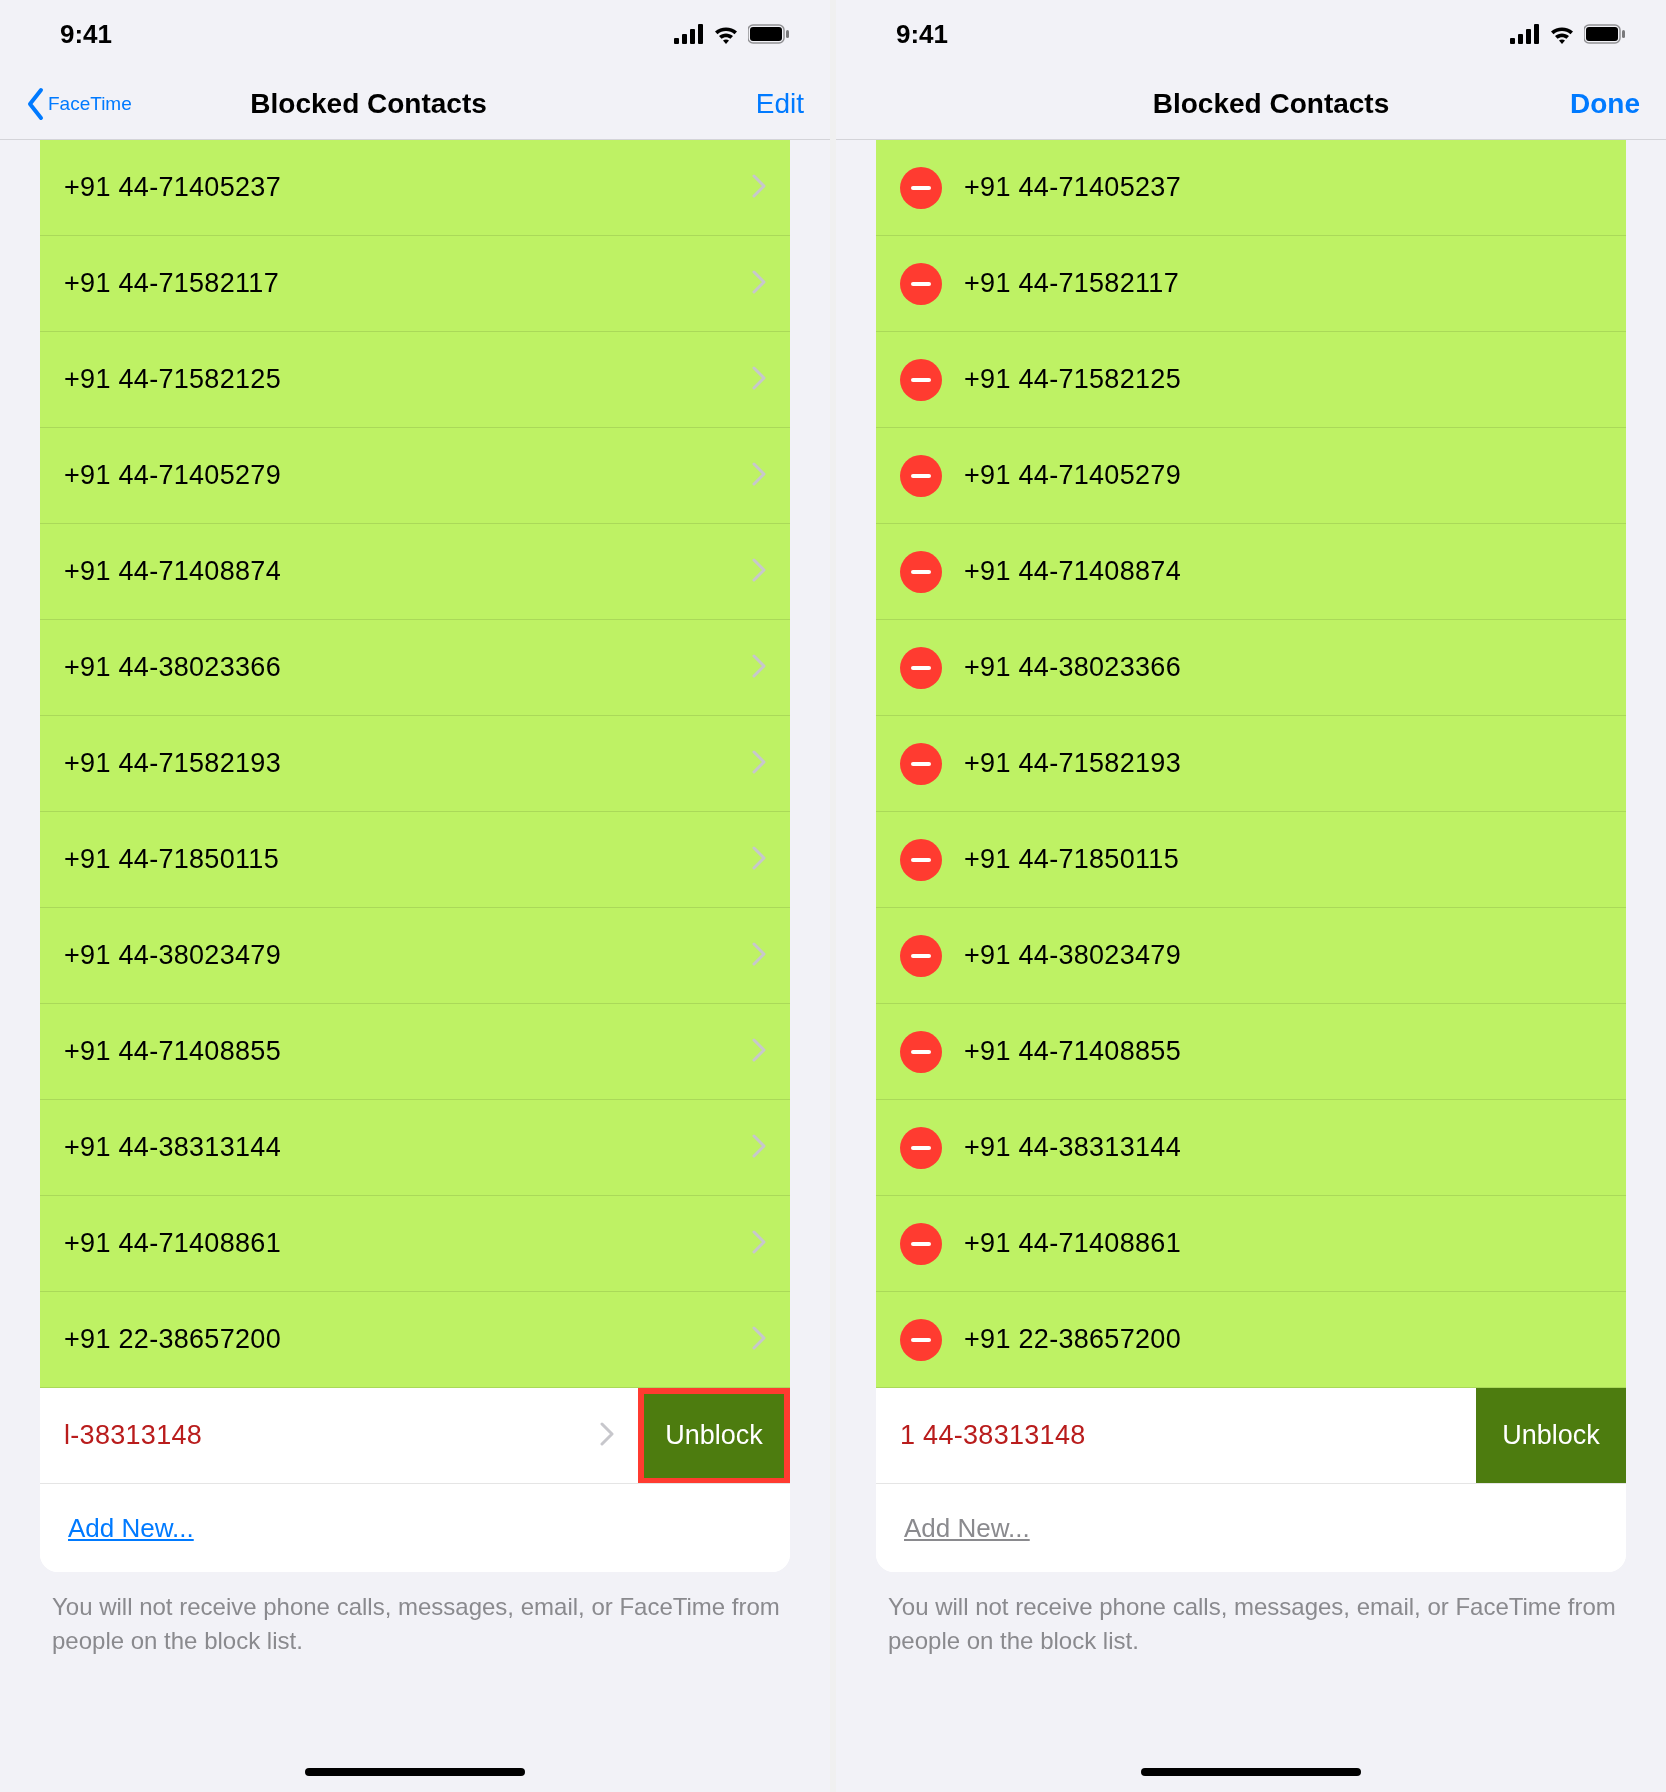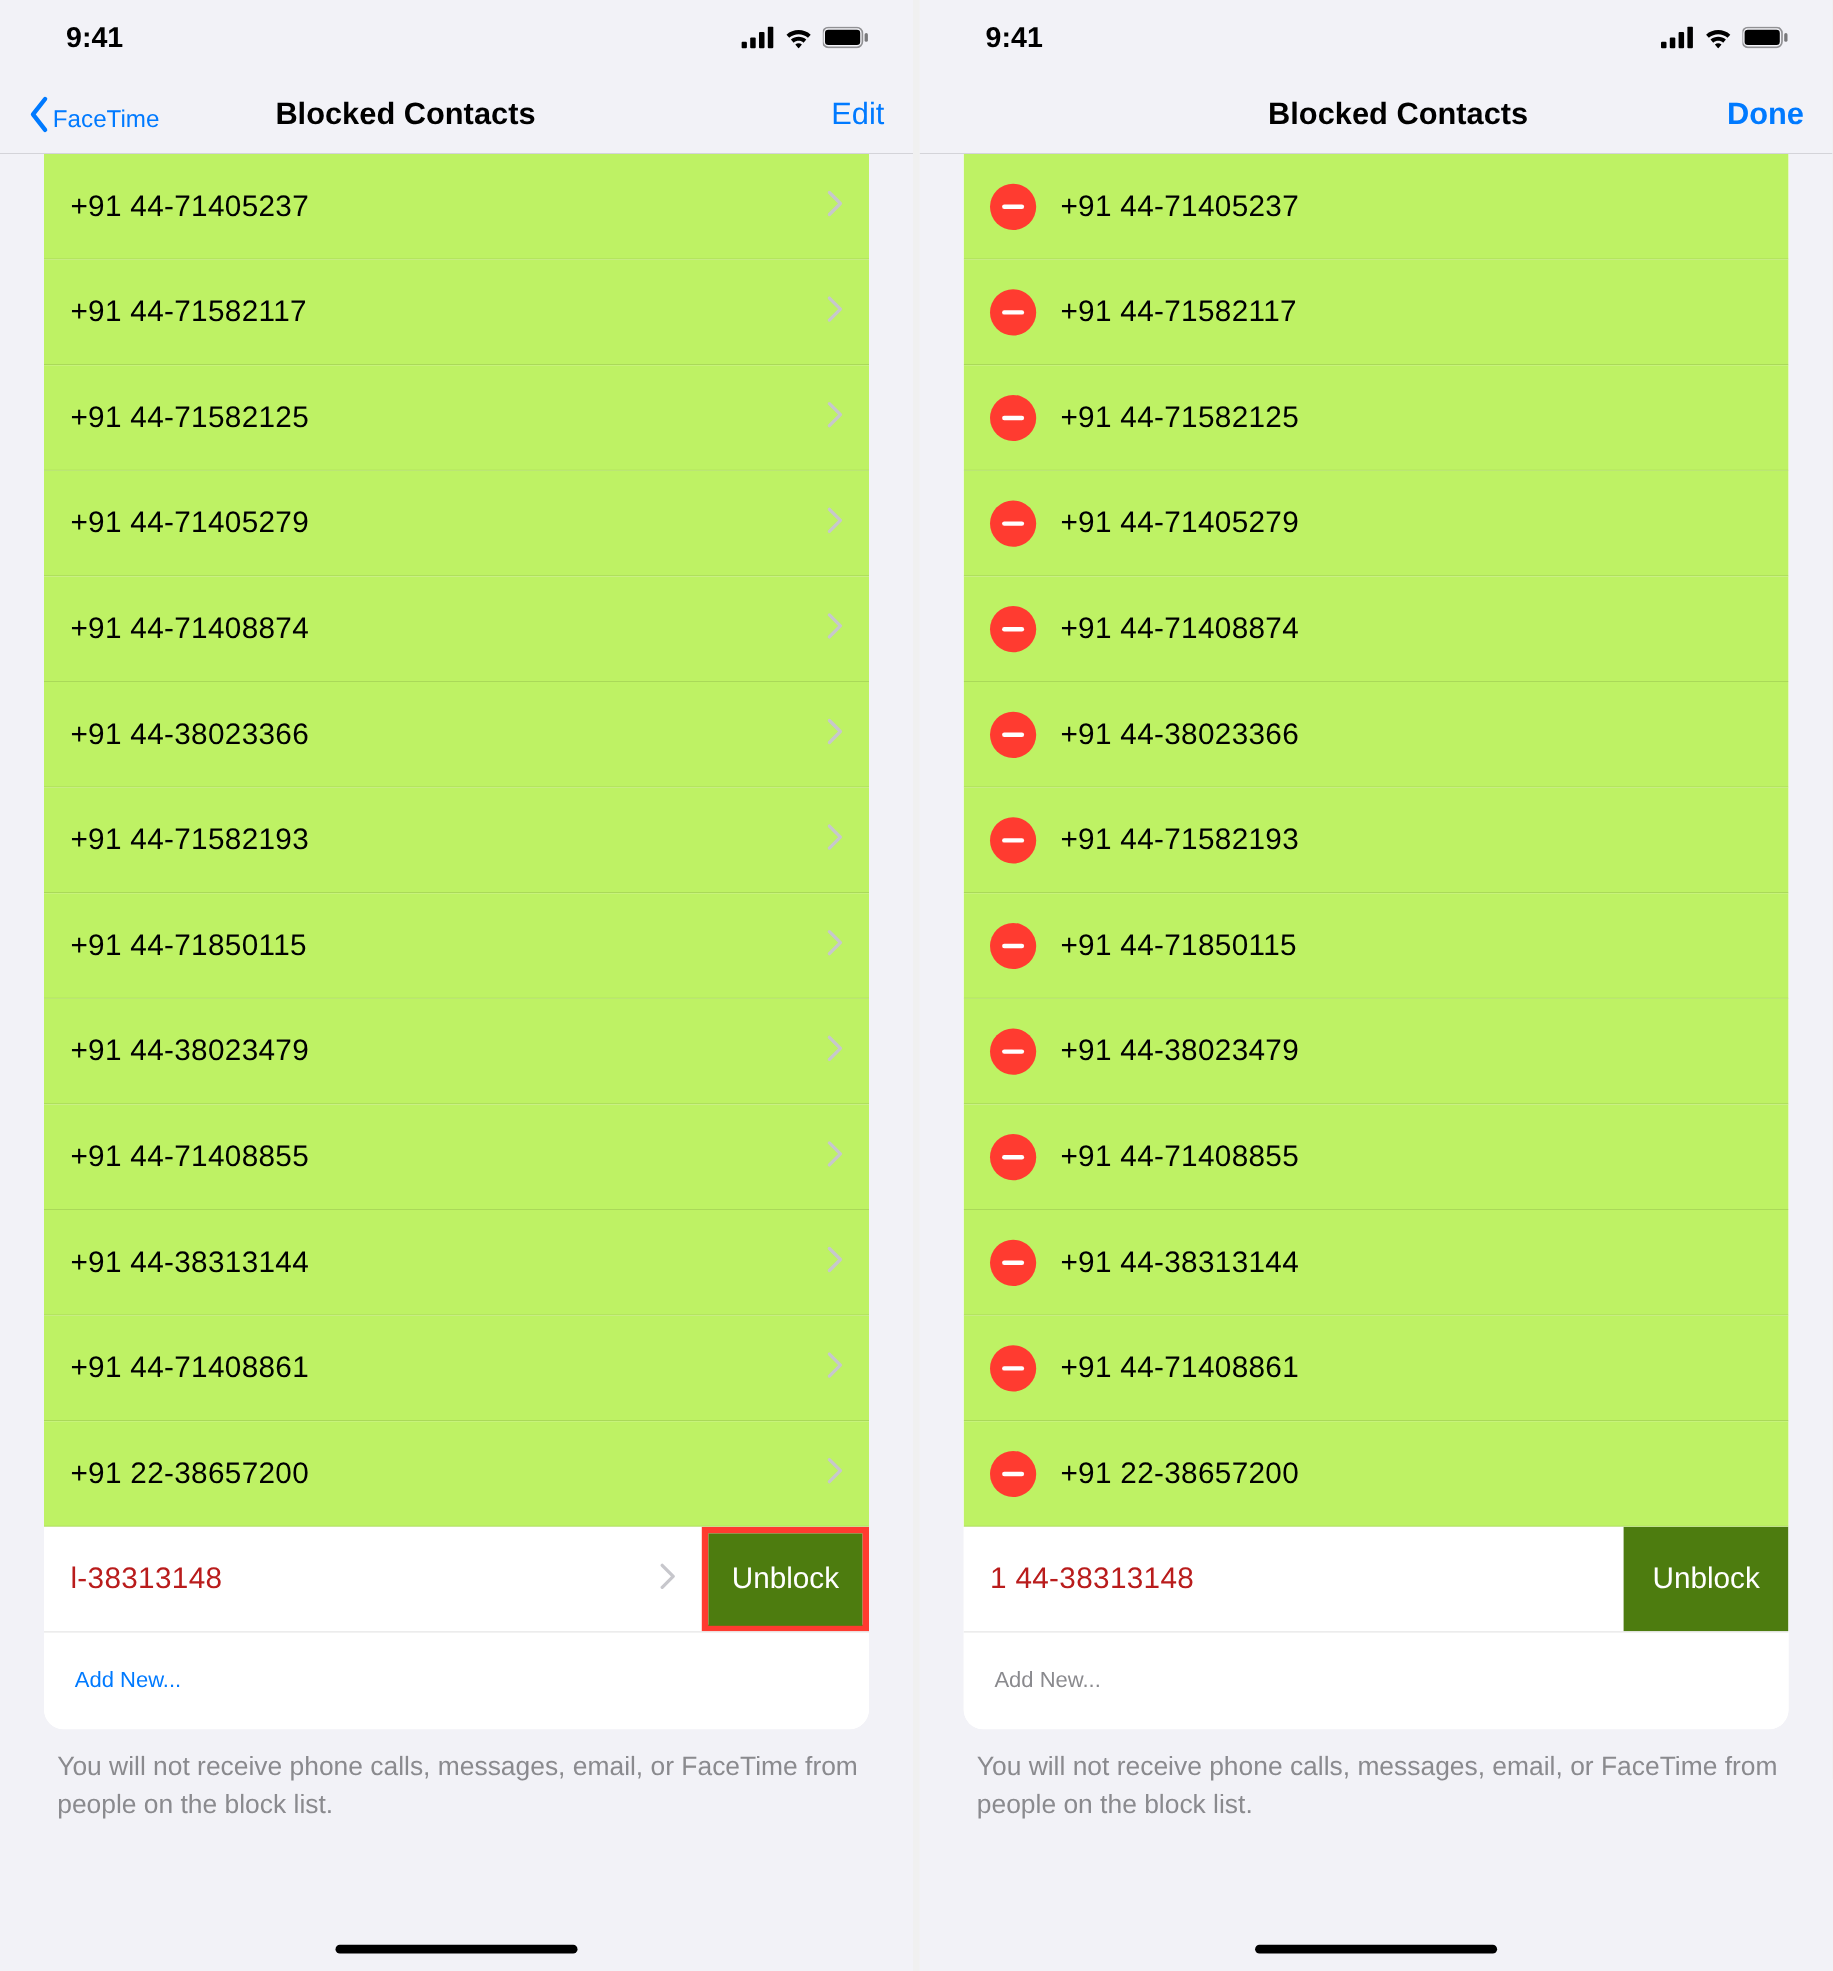--- a/index.html
+++ b/index.html
@@ -1,21 +1,21 @@
 <!DOCTYPE html>
 <html><head>
 <meta charset="utf-8">
 <style>
 * { margin: 0; padding: 0; box-sizing: border-box; font-family: -apple-system, BlinkMacSystemFont, "Segoe UI", Helvetica, Arial, sans-serif; }
 body { background: #f0f0f0; display: flex; gap: 6px; padding: 0; width: 1666px; height: 1792px; }
 .phone { width: 830px; background: #f2f2f7; display: flex; flex-direction: column; overflow: hidden; position: relative; }
 .status-bar { height: 68px; display: flex; align-items: center; justify-content: space-between; padding: 0 40px 0 60px; font-size: 26px; font-weight: 600; color: #000; }
 .status-right { display: flex; align-items: center; gap: 8px; }
 .nav-bar { height: 72px; display: flex; align-items: center; justify-content: space-between; padding: 0 26px; border-bottom: 1px solid rgba(0,0,0,0.12); position: relative; }
-.nav-back { display: flex; align-items: flex-end; color: #007aff; font-size: 22px; cursor: pointer; }
+.nav-back { display: flex; align-items: center; color: #007aff; font-size: 19px; cursor: pointer; }
 .nav-back svg { margin-right: 2px; }
 .nav-title { position: absolute; left: 50%; transform: translateX(-50%); font-size: 28px; font-weight: 600; color: #000; white-space: nowrap; margin-left: 20px; }
 .nav-title.shifted { left: 42%; }
 .nav-right { color: #007aff; font-size: 28px; cursor: pointer; }
 .nav-right.bold { font-weight: 600; }
 .list-group { background: #fff; margin: 0 40px 0 40px; border-radius: 18px; overflow: hidden; }
 .list-group.full-bleed-top { border-top-left-radius: 0; border-top-right-radius: 0; margin-top: 0; }
 .row { display: flex; align-items: center; height: 96px; padding: 0 24px; border-bottom: 1px solid rgba(0,0,0,0.1); position: relative; background: #bef264; }
 .row:last-child { border-bottom: none; }
 .row .number { flex: 1; font-size: 27px; color: #000; letter-spacing: 0.3px; }
@@ -24,21 +24,21 @@
 .minus-btn::after { content: ''; width: 20px; height: 4px; background: #fff; border-radius: 2px; }
 .swiped-row { display: flex; align-items: center; height: 96px; border-bottom: 1px solid rgba(0,0,0,0.1); background: #fff; overflow: hidden; position: relative; }
 .swiped-row .swiped-inner { display: flex; align-items: center; flex: 1; padding: 0 24px; }
 .swiped-row .number-trunc { font-size: 27px; color: #b91c1c; letter-spacing: 0.3px; flex: 1; }
 .swiped-row .chevron { color: #c7c7cc; flex-shrink: 0; margin-left: 10px; }
 .unblock-btn { background: #4d7c0f; color: #fff; font-size: 27px; font-weight: 400; display: flex; align-items: center; justify-content: center; padding: 0 22px; height: 100%; cursor: pointer; }
 .unblock-outline { border: 6px solid #ff3b30; padding: 0; }
 .unblock-outline .unblock-btn { height: 84px; }
 .unblock-wrap { display: flex; align-items: center; height: 100%; }
 .addnew-row { display: flex; align-items: center; height: 88px; padding: 0 28px; background: #fff; border-bottom: none; }
-.addnew-row .label { font-size: 20px; }
+.addnew-row .label { font-size: 26px; text-decoration: underline; }
 .addnew-row.blue .label { color: #007aff; }
 .addnew-row.gray .label { color: #8a8a8e; }
 .footer-text { padding: 18px 48px 0 52px; font-size: 24px; color: #8a8a8e; line-height: 1.4; }
 .home-ind { position: absolute; bottom: 16px; left: 50%; transform: translateX(-50%); width: 220px; height: 8px; background: #000; border-radius: 4px; }
 .signal-icon { width: 30px; height: 20px; }
 .wifi-icon { width: 28px; height: 20px; }
 .battery-icon { width: 42px; height: 20px; }
 .chevron-svg { width: 14px; height: 24px; }
 .back-chevron { width: 20px; height: 34px; }
 </style>

